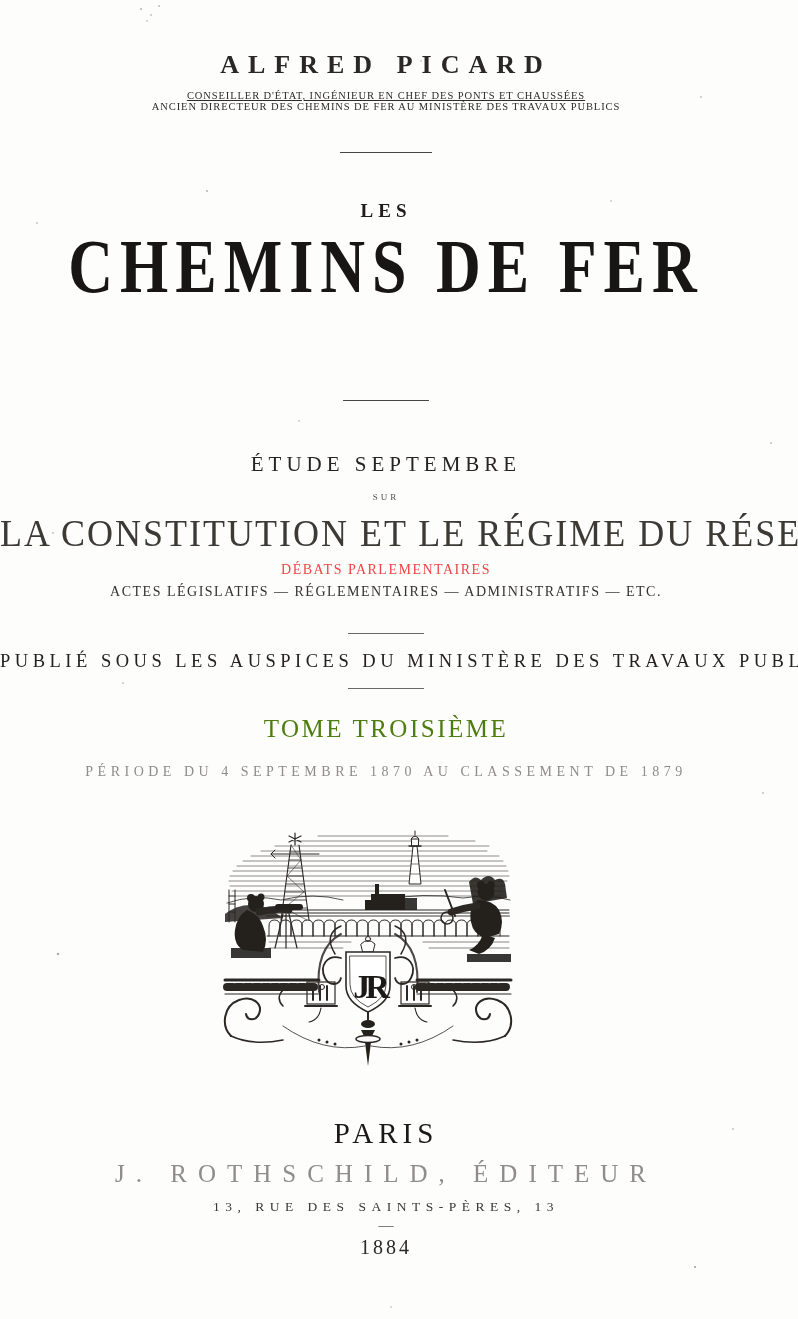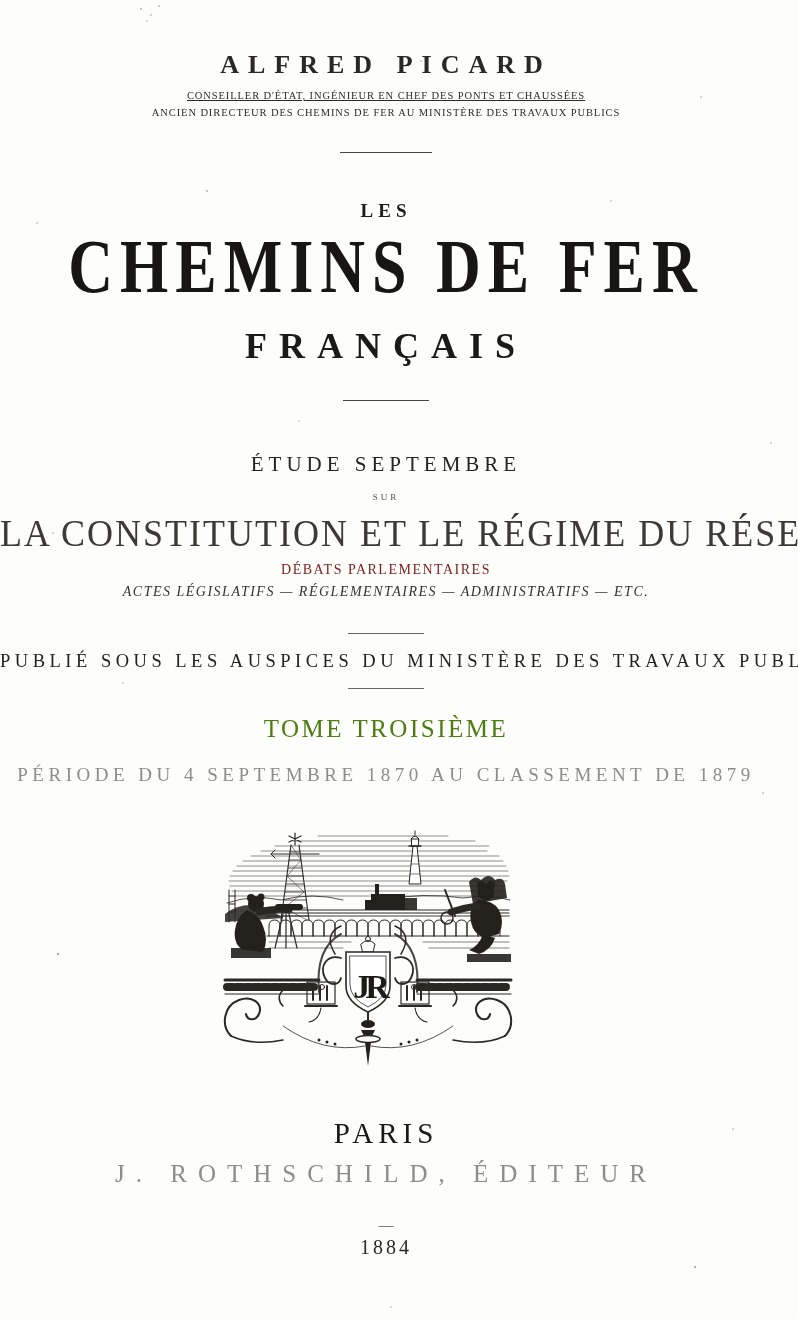--- a/index.html
+++ b/index.html
@@ -13,42 +13,42 @@
   .page{
     position:relative;
     width:798px;height:1319px;
     background:#fdfdfc;
   }
   .content{position:absolute;left:0;top:0;width:772px;height:1319px;}
   .line{position:absolute;left:0;width:100%;text-align:center;white-space:nowrap;}
 
   .author-name{top:50px;font-size:26px;font-weight:bold;letter-spacing:9px;color:#2a2826;}
   .author-cred1{top:90px;font-size:10.5px;letter-spacing:0.9px;color:#2e2c2a;text-decoration:underline;}
-  .author-cred2{top:107px;font-size:10.5px;letter-spacing:0.9px;color:#2e2c2a;}
+  .author-cred2{top:101px;font-size:10.5px;letter-spacing:0.9px;color:#2e2c2a;}
 
   .series-les{top:200px;font-size:19px;font-weight:bold;letter-spacing:5px;}
   .main-title{
     top:231px;font-size:62px;font-weight:bold;letter-spacing:7px;
     transform:scaleY(1.22);transform-origin:50% 50%;
     color:#181614;
   }
   .title-qualifier{top:325px;font-size:36px;font-weight:bold;letter-spacing:12px;color:#1c1a18;}
 
   .etude{top:452px;font-size:21px;letter-spacing:5px;color:#262422;}
   .sur{top:492px;font-size:9px;letter-spacing:3px;color:#55524e;}
   .constitution{
     top:512px;font-size:36px;letter-spacing:2px;color:#3d3a36;
     transform:scaleY(1.08);transform-origin:50% 50%;
   }
-  .debats{top:562px;font-size:14px;letter-spacing:1.5px;color:#7f1d1d;}
-  .actes{top:584px;font-size:14px;letter-spacing:1.5px;color:#35322f;font-style:italic;}
+  .debats{top:562px;font-size:14px;letter-spacing:1.5px;color:#ef4444;}
+  .actes{top:584px;font-size:14px;letter-spacing:1.5px;color:#35322f;}
 
   .auspices{top:651px;font-size:18.5px;letter-spacing:4.5px;color:#242220;}
   .tome{top:715px;font-size:25px;font-weight:normal;letter-spacing:2.5px;color:#4d7c0f;}
-  .periode{top:764px;font-size:19px;letter-spacing:4.5px;color:#8e8c89;}
+  .periode{top:764px;font-size:14px;letter-spacing:4.5px;color:#8e8c89;}
 
   .city{top:1117px;font-size:29px;font-weight:normal;letter-spacing:5px;color:#1b1917;}
   .publisher{top:1160px;font-size:25px;letter-spacing:11px;color:#8f8d8a;font-weight:normal;}
   .address{top:1199px;font-size:13.5px;letter-spacing:5.5px;color:#3a3835;}
   .imprint-dash{top:1217px;font-size:15px;color:#55524e;letter-spacing:0;}
   .year{top:1236px;font-size:20px;letter-spacing:3px;color:#2c2a27;}
 
   .rule{position:absolute;left:50%;transform:translateX(-50%);border-top:1.5px solid #4a4743;height:0;}
   .rule-1{top:152px;width:92px;}
   .rule-2{top:400px;width:86px;}
@@ -79,21 +79,20 @@
   <div class="content">
 
     <div class="line author-name">ALFRED PICARD</div>
     <div class="line author-cred1">CONSEILLER D'ÉTAT, INGÉNIEUR EN CHEF DES PONTS ET CHAUSSÉES</div>
     <div class="line author-cred2">ANCIEN DIRECTEUR DES CHEMINS DE FER AU MINISTÈRE DES TRAVAUX PUBLICS</div>
 
     <div class="rule rule-1"></div>
 
     <div class="line series-les">LES</div>
     <div class="line main-title">CHEMINS DE FER</div>
-    <div class="line title-qualifier">FRANÇAIS</div>
 
     <div class="rule rule-2"></div>
 
     <div class="line etude">ÉTUDE SEPTEMBRE</div>
     <div class="line sur">SUR</div>
     <div class="line constitution">LA CONSTITUTION ET LE RÉGIME DU RÉSEAU</div>
     <div class="line debats">DÉBATS PARLEMENTAIRES</div>
     <div class="line actes">ACTES LÉGISLATIFS — RÉGLEMENTAIRES — ADMINISTRATIFS — ETC.</div>
 
     <div class="rule rule-3"></div>
@@ -216,16 +215,17 @@
           <circle class="inkfill" cx="104" cy="212" r="1.5"></circle>
         <circle class="inkfill" cx="112" cy="214" r="1.5"></circle>
           <circle class="inkfill" cx="178" cy="214" r="1.5"></circle>
         <circle class="inkfill" cx="186" cy="212" r="1.5"></circle>
           <circle class="inkfill" cx="194" cy="210" r="1.5"></circle>
       </g>
     </svg>
 
     <div class="line city">PARIS</div>
     <div class="line publisher">J. ROTHSCHILD, ÉDITEUR</div>
+    <div class="line address">13, RUE DES SAINTS-PÈRES, 13</div>
     <div class="line imprint-dash">—</div>
     <div class="line year">1884</div>
   </div>
 </div>
 
 </body></html>

